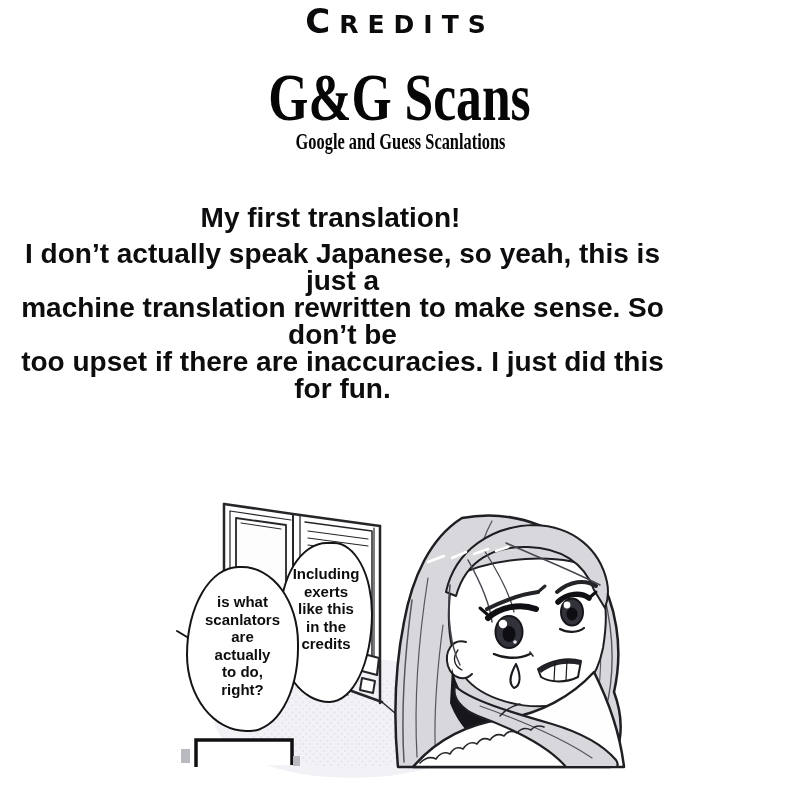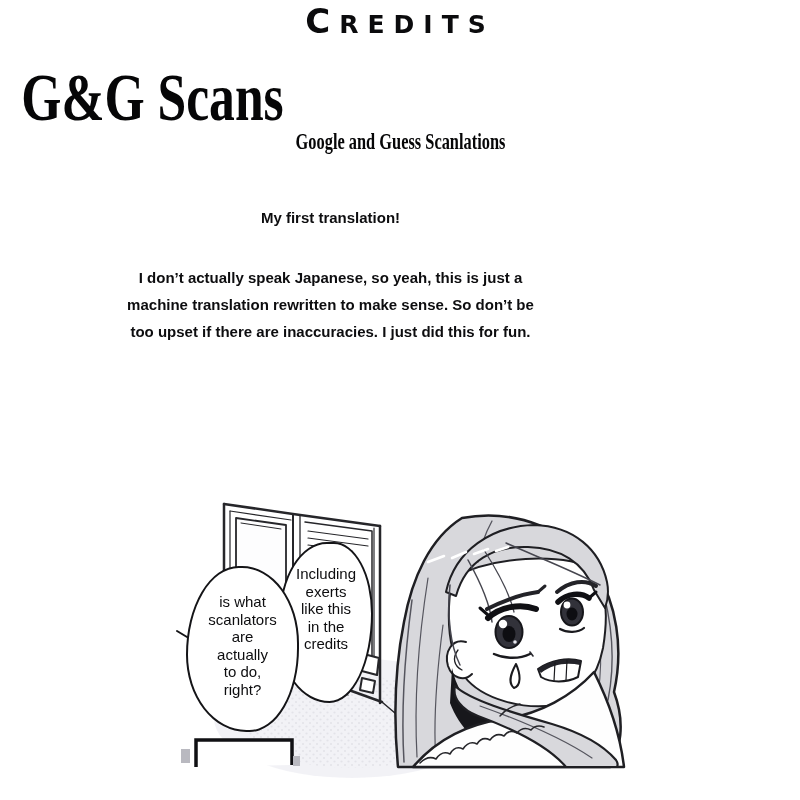--- a/index.html
+++ b/index.html
@@ -18,47 +18,47 @@
   .abs{position:absolute;}
   
   .credits-title{
     top:2px;left:0;width:800px;text-align:center;
     font-family:"DejaVu Sans",sans-serif;font-weight:bold;
     font-size:25px;letter-spacing:9px;line-height:38px;
     text-transform:uppercase;color:#0b0b0d;
   }
   .credits-title::first-letter{font-size:34px;}
   .gg-name{
-    top:66px;left:0;width:800px;line-height:64px;color:#060607;
+    top:66px;left:0;width:800px;text-align:center;line-height:64px;color:#060607;
   }
   .gg-name .squeeze{
     display:inline-block;font-family:"Liberation Serif",serif;font-weight:bold;
     font-size:60px;transform:scale(.86,1.12);transform-origin:center center;
     letter-spacing:0px;
   }
   .gg-tagline{
     top:128px;left:0;width:800px;text-align:center;line-height:26px;color:#060607;text-decoration:underline;
   }
   .gg-tagline .squeeze{
     display:inline-block;font-family:"Liberation Serif",serif;font-weight:bold;
     font-size:21px;transform:scale(.78,1.1);transform-origin:center center;
   }
   
   .note{
     left:0;width:661px;text-align:center;white-space:pre-line;
-    font-weight:bold;font-size:15px;line-height:27px;color:#0d0d0f;
+    font-weight:bold;font-size:28px;line-height:27px;color:#0d0d0f;
   }
   .note-1{top:204px;}
-  .note-2{top:264px;}
+  .note-2{top:240px;padding-left:12px;}
   .note-3{top:344px;}
   
   #panel-art{top:0;left:0;z-index:1;}
   .bubble{
     position:absolute;z-index:3;background:#fff;border:2.5px solid #141417;
-    text-align:center;white-space:pre-line;font-weight:normal;
+    text-align:center;white-space:pre-line;font-weight:bold;
     font-size:15px;line-height:17.5px;color:#0d0d0f;box-sizing:border-box;
   }
   .bubble-right{
     left:279px;top:542px;width:94px;height:161px;padding-top:21px;
     border-radius:55% 45% 50% 58% / 52% 48% 60% 45%;
   }
   .bubble-left{
     left:186px;top:566px;width:113px;height:166px;padding-top:25px;
     border-radius:48% 52% 45% 55% / 55% 48% 52% 48%;z-index:4;
   }

